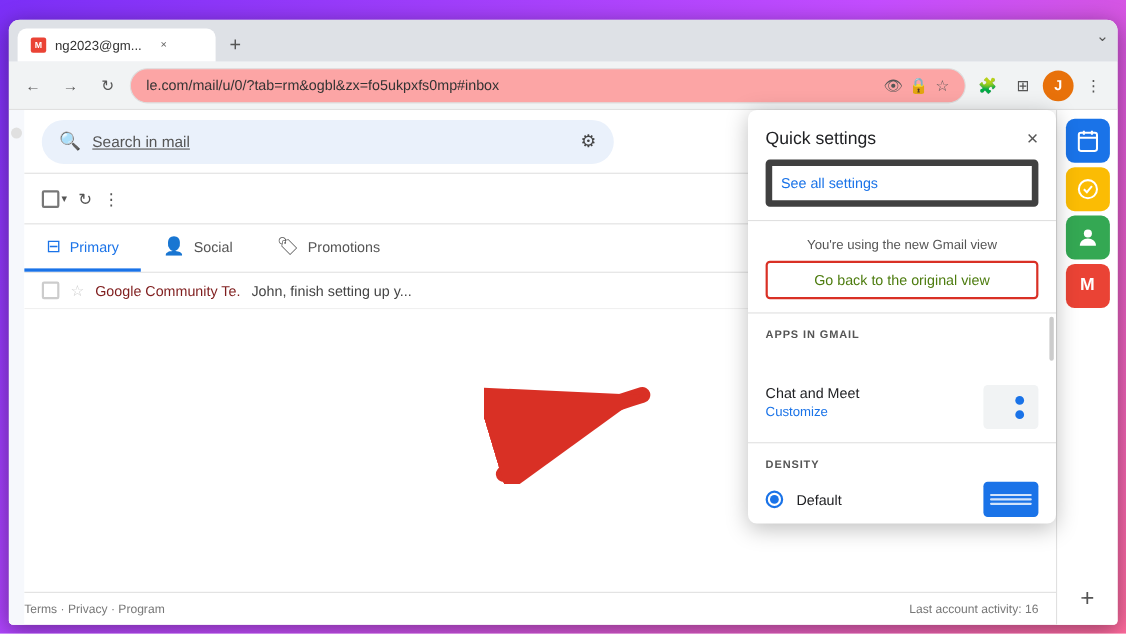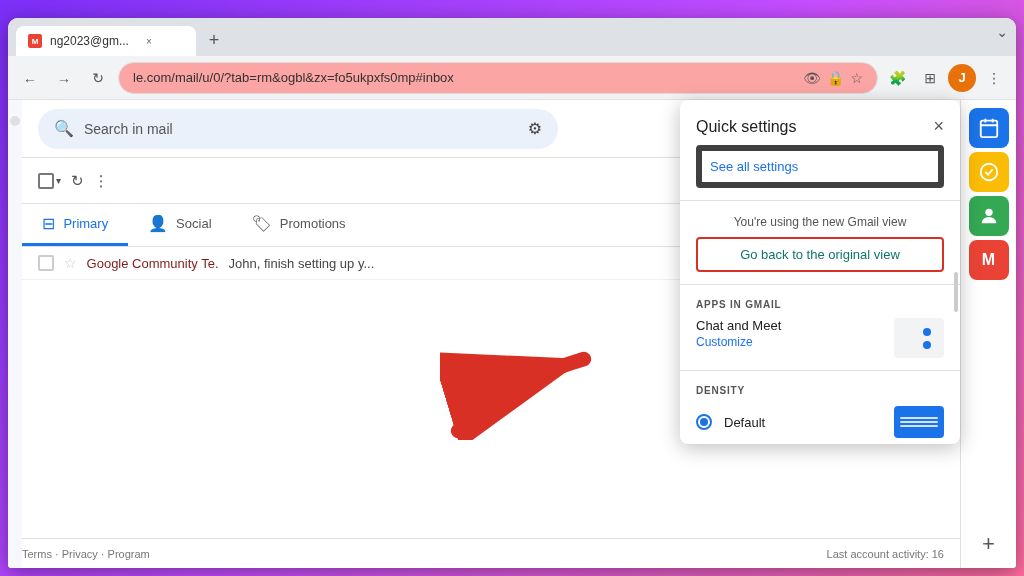--- a/index.html
+++ b/index.html
@@ -212,20 +212,21 @@
       padding: 0 16px;
       gap: 10px;
     }
     .search-icon {
       font-size: 16px;
       color: #444;
     }
     .search-text {
       font-size: 14px;
       color: #555;
+      text-decoration: underline;
     }
     .search-filter {
       margin-left: auto;
       font-size: 16px;
       color: #444;
     }
     .header-right {
       display: flex;
       align-items: center;
       gap: 8px;
@@ -489,37 +490,38 @@
       color: #555;
       text-align: center;
     }
     .qs-go-back-btn {
       margin: 4px 16px 12px;
       border: 2px solid #d93025;
       border-radius: 4px;
       padding: 8px;
       text-align: center;
       font-size: 13px;
-      color: #0f766e;
+      color: #4d7c0f;
       cursor: pointer;
       font-weight: 500;
     }
     .qs-section-title {
       padding: 10px 16px 4px;
       font-size: 10px;
       font-weight: 700;
       color: #555;
       letter-spacing: 0.8px;
       text-transform: uppercase;
     }
     .qs-apps-row {
       display: flex;
       align-items: flex-start;
       padding: 4px 16px 8px;
       gap: 12px;
+      margin-top: 32px;
     }
     .qs-apps-text {
       flex: 1;
     }
     .qs-apps-label {
       font-size: 13px;
       color: #202124;
       margin-bottom: 2px;
     }
     .qs-apps-customize {

